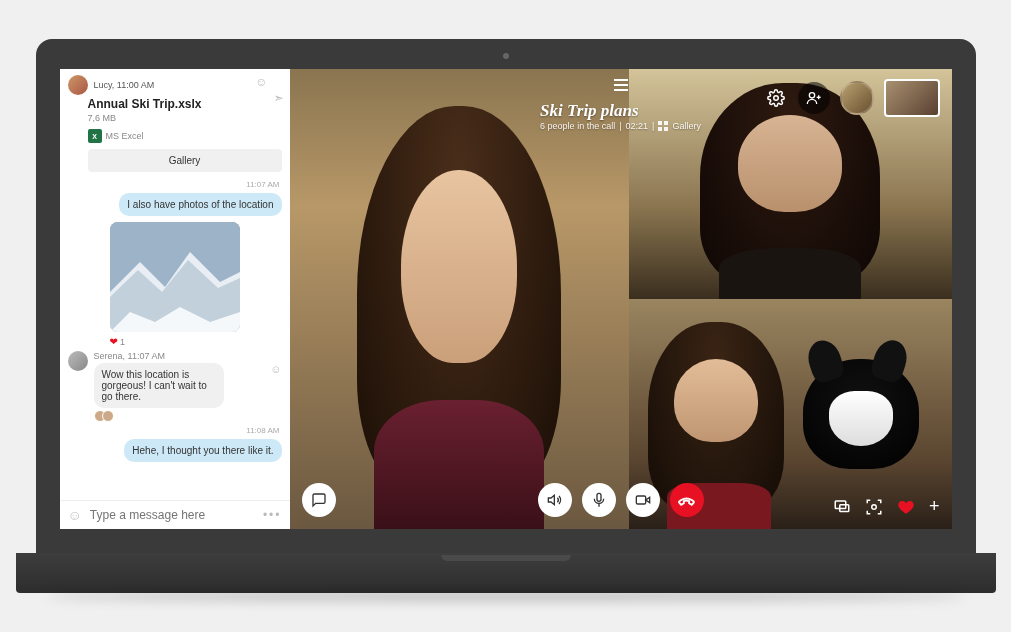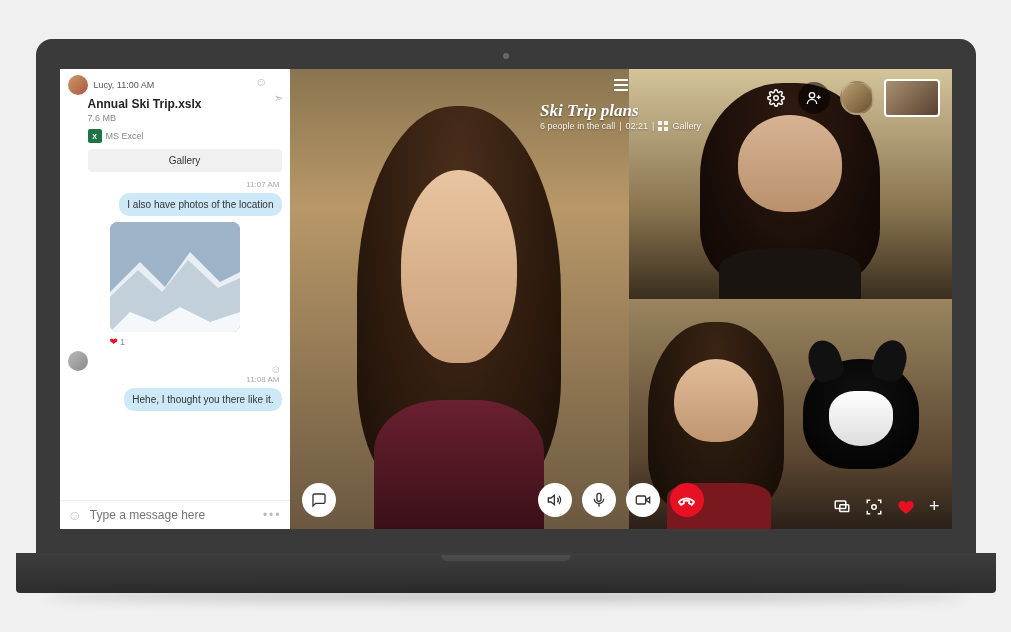--- a/index.html
+++ b/index.html
@@ -127,20 +127,31 @@
             <polygon points="0,110 20,90 45,100 70,85 100,100 130,90 130,110" fill="#f4f8fb"></polygon>
           </svg>
         </div>
         <div class="heart-line">
           <span>❤</span>
           <span class="count">1</span>
         </div>
 
         <div class="chat-row2">
           <div class="avatar2"></div>
+          <div class="col2">
+            <div class="name2">
+              <span>Serena</span>,
+              <span>11:07 AM</span>
+            </div>
+            <div class="bubble-in">Wow this location is gorgeous! I can't wait to go there.</div>
+            <div class="reactors">
+                <span></span>
+                <span></span>
+              </div>
+          </div>
           <span class="react-emote">☺</span>
         </div>
 
         <div class="timestamp-right">11:08 AM</div>
         <div class="bubble-out">Hehe, I thought you there like it.</div>
 
         <div class="composer">
           <span class="emoji">☺</span>
           <input type="text" placeholder="Type a message here" style="">
           <span class="more">•••</span>

